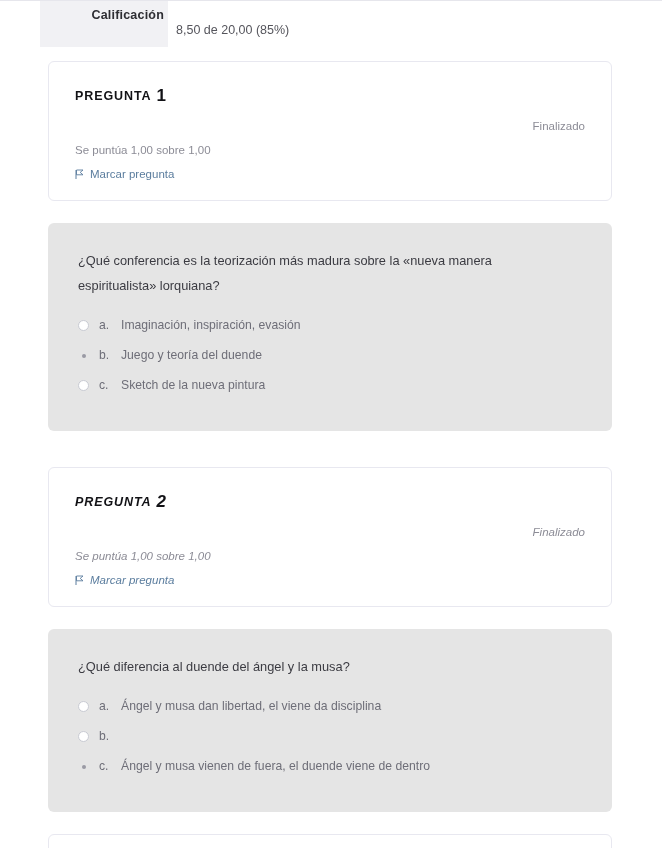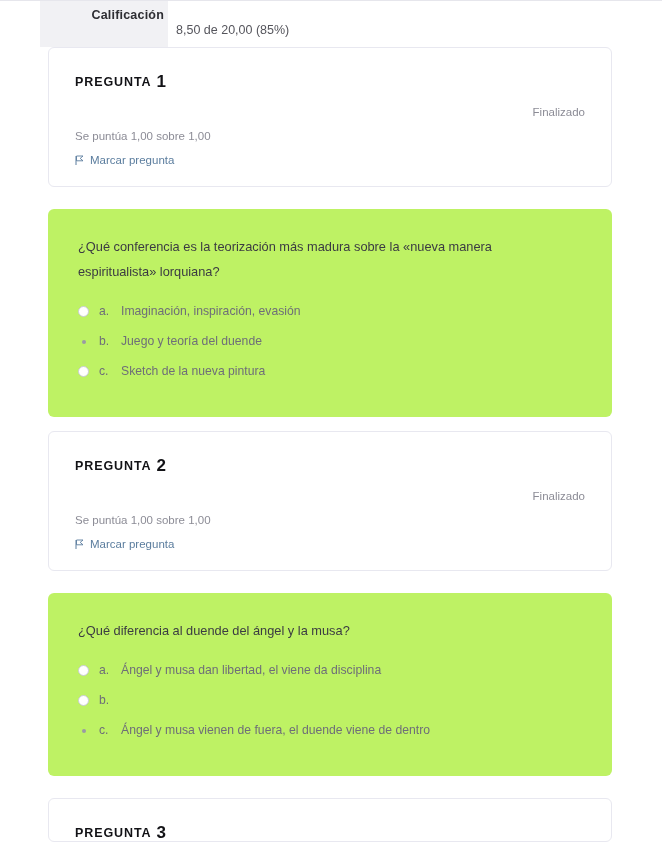--- a/index.html
+++ b/index.html
@@ -60,20 +60,21 @@
     padding: 0 50px 0 48px;
   }
 
   .qcard {
     background: #ffffff;
     border: 1px solid #e8e8f0;
     border-radius: 6px;
     box-sizing: border-box;
     width: 564px;
     padding: 24px 26px 20px 26px;
+    margin-top: 14px;
   }
   .qhead {
     font-size: 12.5px;
     font-weight: bold;
     letter-spacing: 0.9px;
     color: #121216;
     margin-bottom: 14px;
   }
   .qhead .qnum {
     font-size: 17px;
@@ -103,21 +104,21 @@
   }
   .flag-icon {
     display: inline-block;
     width: 9px;
     height: 11px;
     flex: none;
   }
 
   
   .apanel {
-    background: #bef264;
+    background: #e5e5e5;
     border-radius: 6px;
     box-sizing: border-box;
     width: 564px;
     padding: 26px 22px 28px 30px;
     margin-top: 22px;
   }
   .qtext {
     font-size: 12.8px;
     line-height: 1.95;
     color: #3b3b42;
@@ -224,21 +225,21 @@
           <span class="otext">Juego y teoría del duende</span>
         </div>
         <div class="option">
           <span class="radio"></span>
           <span class="olabel">c.</span>
           <span class="otext">Sketch de la nueva pintura</span>
         </div>
       </div>
     </div>
 
-    <div class="qcard" style="margin-top:14px;">
+    <div class="qcard" style="margin-top:36px;font-style:italic;">
       <div class="qhead">
         <span>PREGUNTA</span><span class="qnum">2</span>
       </div>
       <div class="qstate">Finalizado</div>
       <div class="qmark">Se puntúa 1,00 sobre 1,00</div>
       <div class="qflag">
         <span class="flag-icon">
           <svg width="9" height="11" viewBox="0 0 9 11" fill="none" xmlns="http://www.w3.org/2000/svg">
             <path d="M1 1 L1 10" stroke="#5b7d9e" stroke-width="1"></path>
             <path d="M1.5 1 L8 1 L5.2 3.4 L8 5.8 L1.5 5.8 Z" stroke="#5b7d9e" stroke-width="0.9" fill="none"></path>

